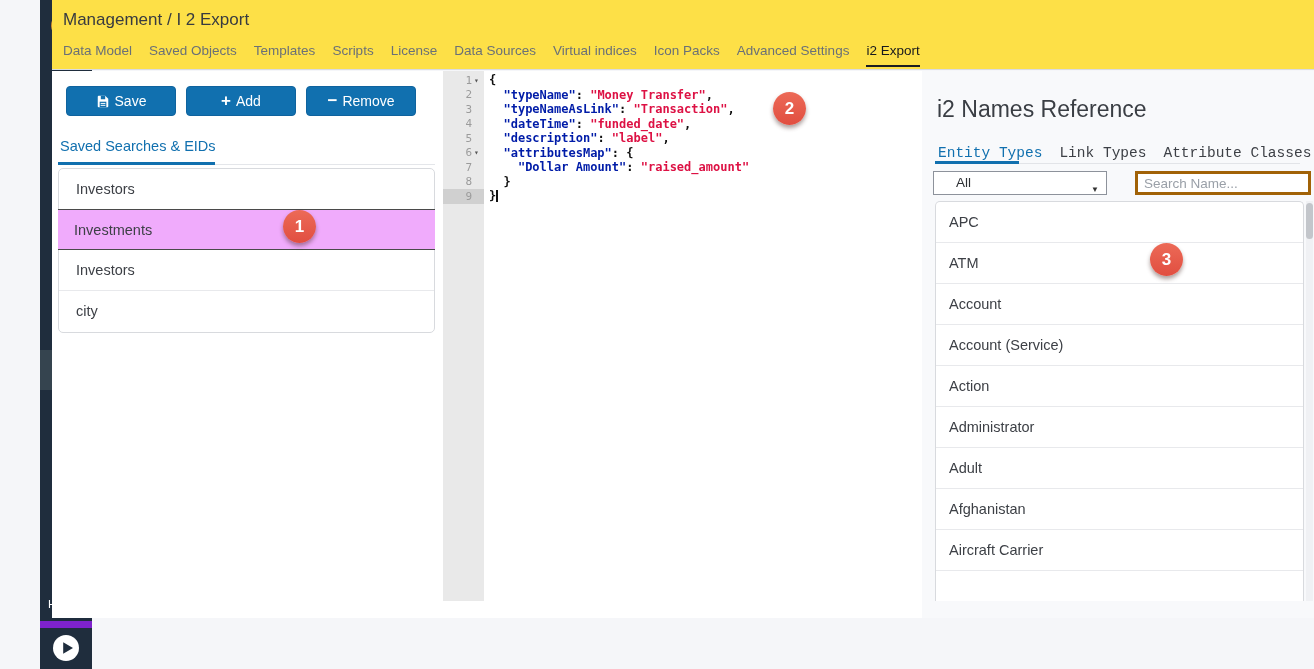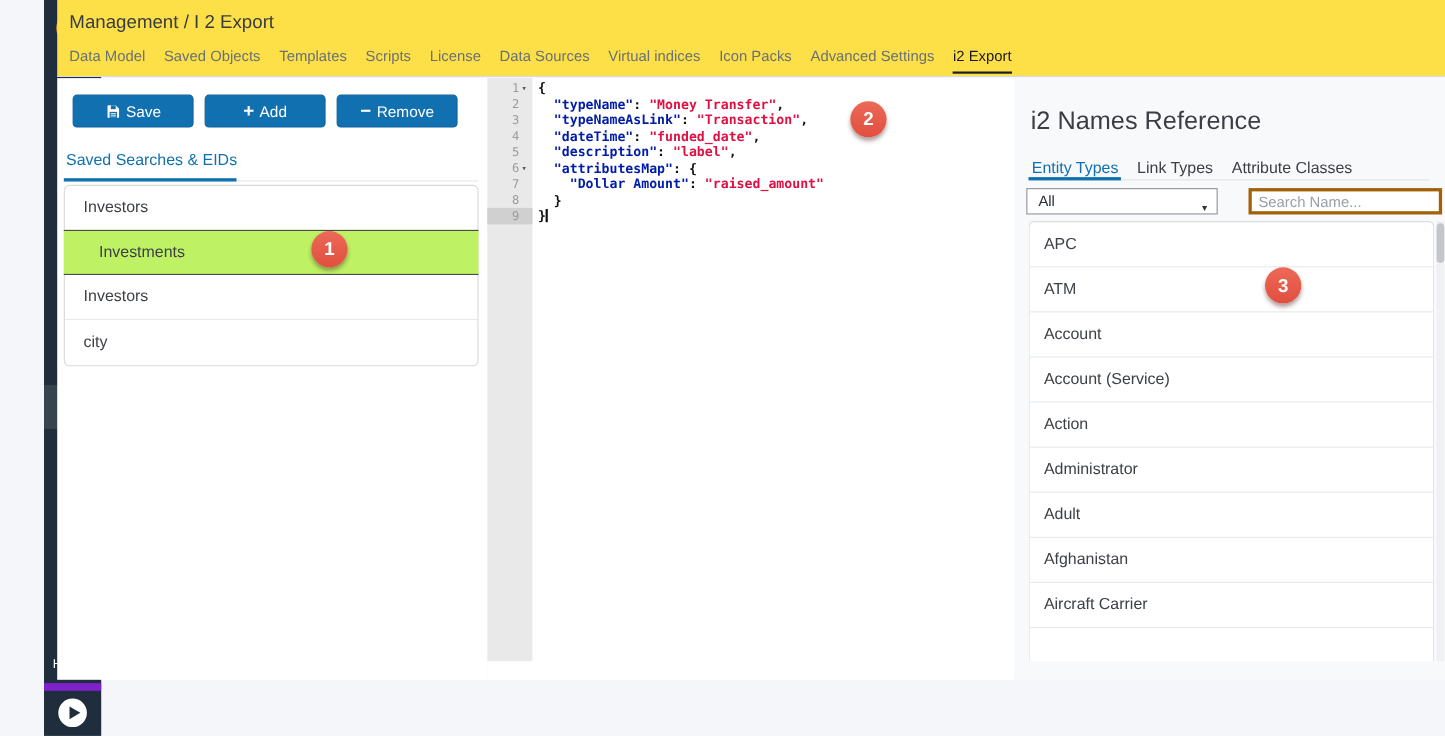--- a/index.html
+++ b/index.html
@@ -27,45 +27,45 @@
   
   .left-panel { position:absolute; left:52px; top:71px; width:391px; height:547px; background:#fff; }
   .btn { position:absolute; top:15px; width:110px; height:30px; background:#1170af; border:1px solid #0f639e; border-radius:4px; color:#fff; font-size:14px; display:flex; align-items:center; justify-content:center; gap:5px; cursor:pointer; }
   .btn .sym { font-size:17px; font-weight:bold; line-height:1; position:relative; top:-1px; }
   .lp-tab { position:absolute; left:8px; top:67px; font-size:14.5px; color:#1170af; cursor:pointer; }
   .lp-grayline { position:absolute; left:6px; top:93px; width:377px; height:1px; background:#e4e6ea; }
   .lp-blueline { position:absolute; left:6px; top:91px; width:157px; height:3px; background:#1170af; }
   .lp-list { position:absolute; left:6px; top:97px; width:377px; background:#fff; border:1px solid #d8dade; border-radius:5px; }
   .lp-row { height:41px; line-height:40px; padding-left:17px; font-size:14.5px; color:#3d4046; border-bottom:1px solid #e8e9ec; cursor:pointer; }
   .lp-row:last-child { border-bottom:none; }
-  .lp-row.selected { background:#bef264; border-top:1px solid #4a4a4a; border-bottom:1px solid #4a4a4a; margin:-1px -1px 0 -1px; padding-left:32px; }
+  .lp-row.selected { background:#f0abfc; border-top:1px solid #4a4a4a; border-bottom:1px solid #4a4a4a; margin:-1px -1px 0 -1px; padding-left:16px; }
 
   
   .editor { position:absolute; left:443px; top:71px; width:479px; height:547px; background:#fff; cursor:text; }
   .gutter-bg { position:absolute; left:0; top:0; width:41px; height:530px; background:#e9e9e9; }
   .code-rows { position:absolute; left:0; top:2px; right:0; }
   .code-row { display:flex; height:14.5px; }
   .gutter-cell { width:41px; flex:none; display:flex; justify-content:flex-end; align-items:center; padding-right:3px; font-family:"DejaVu Sans Mono", monospace; font-size:11px; color:#9b9b9b; }
   .gutter-cell.active-gutter { background:#d0d0d0; }
   .gutter-cell .fold { width:9px; font-size:8px; color:#555; text-align:center; }
   .code-cell { padding-left:5px; white-space:pre; font-family:"DejaVu Sans Mono", monospace; font-size:12px; font-weight:bold; line-height:14.5px; color:#111; }
   .tok-k { color:#001ca8; }
   .tok-s { color:#dd1144; }
   .tok-b { color:#111; }
   .cursor { display:inline-block; width:2px; height:12px; background:#111; vertical-align:-2px; }
 
   
   .right-panel { position:absolute; left:922px; top:71px; width:392px; height:547px; background:#f8f9fb; }
   .rp-title { position:absolute; left:15px; top:25px; font-size:23px; color:#3a3e44; }
   .rp-tabs { position:absolute; left:16px; top:74px; display:flex; gap:17px; }
-  .rp-tab { font-size:14.5px; color:#3d4046; cursor:pointer; }
+  .rp-tab { font-size:14.5px; color:#3d4046; cursor:pointer;font-family:Liberation Mono, monospace; }
   .rp-tab.active { color:#1170af; }
   .rp-grayline { position:absolute; left:13px; top:92px; width:365px; height:1px; background:#e2e4e8; }
   .rp-blueline { position:absolute; left:13px; top:90px; width:84px; height:3px; background:#1170af; }
-  .rp-select { position:absolute; left:11px; top:100px; width:174px; height:24px; background:#fff; border:1px solid #8d929b; font-size:13.5px; color:#2c2f33; line-height:22px; padding-left:10px; cursor:pointer; }
+  .rp-select { position:absolute; left:11px; top:100px; width:174px; height:24px; background:#fff; border:1px solid #8d929b; font-size:13.5px; color:#2c2f33; line-height:22px; padding-left:22px; cursor:pointer; }
   .rp-select .arrow { position:absolute; right:7px; top:7px; font-size:8px; color:#333; }
   .rp-search { position:absolute; left:213px; top:100px; width:176px; height:24px; background:#fff; border:3px solid #a16207; font-size:13.5px; color:#2c2f33; padding:0 6px; font-family:"Liberation Sans", sans-serif; }
   .rp-search::placeholder { color:#9aa0a8; opacity:1; }
   .rp-list { position:absolute; left:13px; top:130px; width:369px; height:400px; background:#fff; border:1px solid #d8dade; border-bottom:none; border-radius:5px 5px 0 0; overflow:hidden; }
   .rp-row { height:41px; line-height:40px; padding-left:13px; font-size:14.5px; color:#3d4046; border-bottom:1px solid #e8e9ec; cursor:pointer; }
   .rp-track { position:absolute; left:384px; top:130px; width:7px; height:400px; background:#f0f1f4; }
   .rp-thumb { position:absolute; left:384px; top:132px; width:7px; height:36px; background:#c3c6cb; border-radius:4px; cursor:pointer; }
 
   
   .badge { position:absolute; width:33px; height:33px; border-radius:50%; background:linear-gradient(#ec6a57,#e14e40); color:#fff; font-size:17px; font-weight:bold; text-align:center; line-height:33px; box-shadow:0 3px 4px rgba(70,40,35,.45); }

